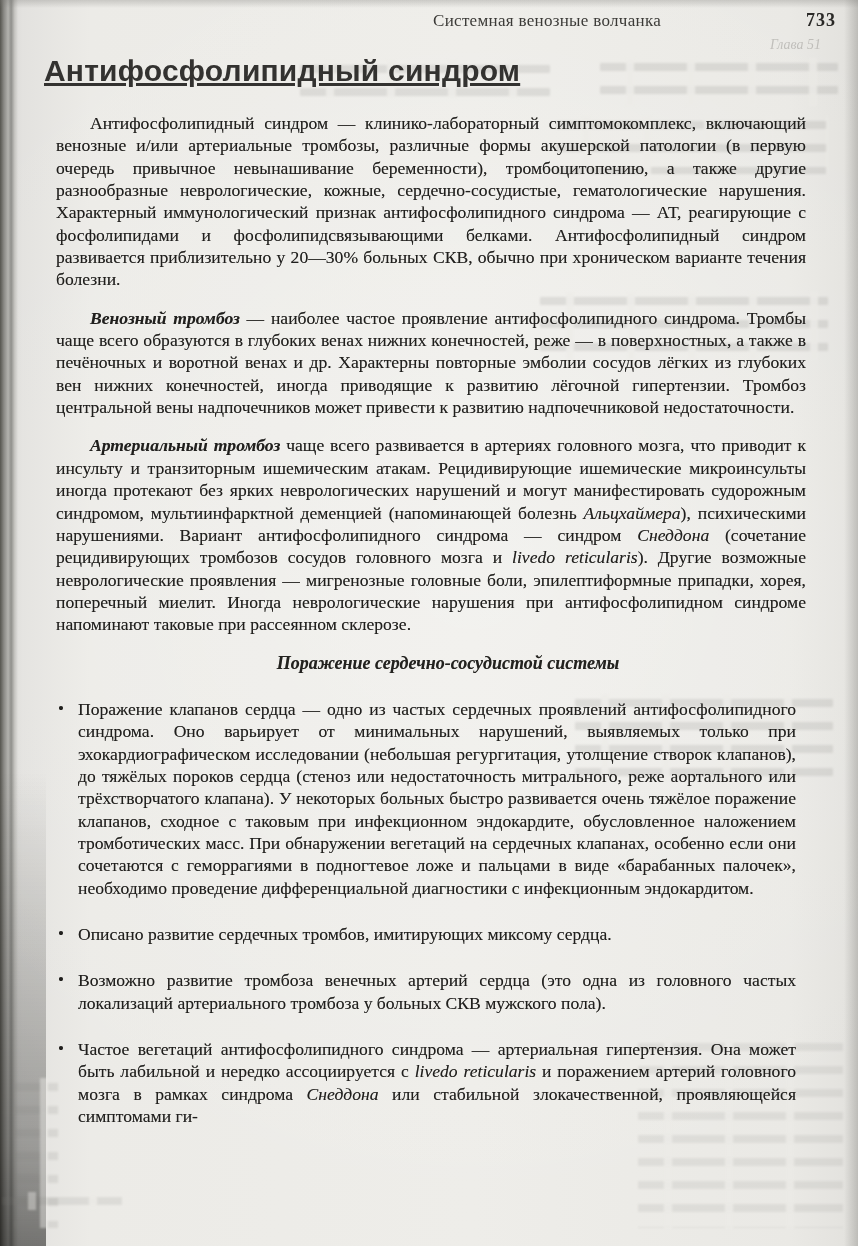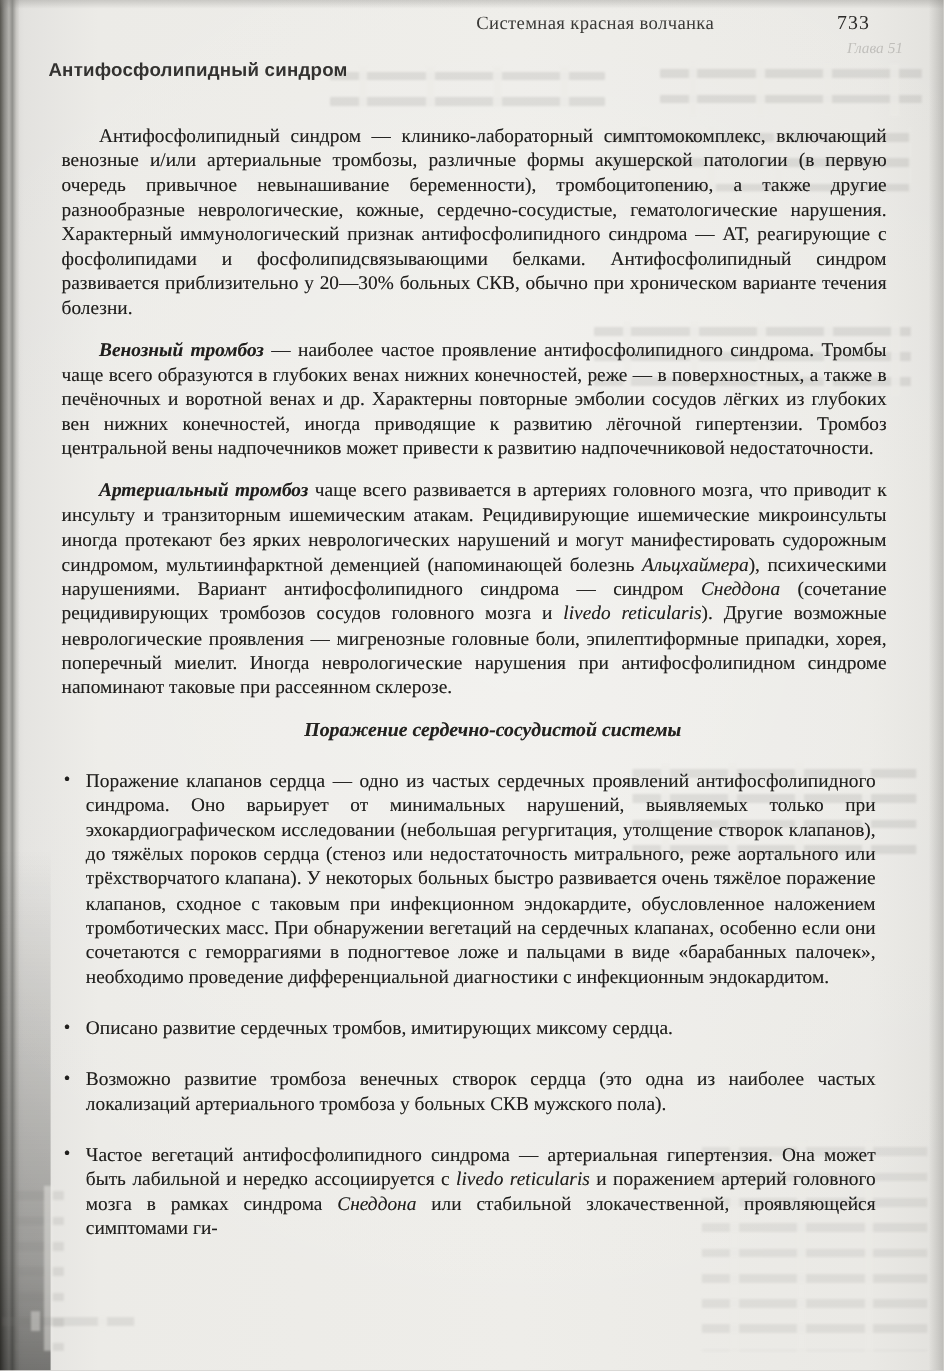--- a/index.html
+++ b/index.html
@@ -33,35 +33,35 @@
     background:linear-gradient(180deg, rgba(120,119,115,.30) 0%, rgba(120,119,115,0) 100%);
   }
 
   
   .header{position:absolute;top:11px;left:0;width:858px;height:24px;}
   .running-title{
     position:absolute;left:433px;top:0;
     font-size:17px;color:#3b3a37;letter-spacing:.3px;white-space:nowrap;
   }
   .page-number{
-    position:absolute;left:761px;top:-1px;
-    font-size:18px;font-weight:normal;color:#2a2927;letter-spacing:1px;
+    position:absolute;left:806px;top:-1px;
+    font-size:18px;font-weight:bold;color:#2a2927;letter-spacing:1px;
   }
   .ghost-chapter{
     position:absolute;left:770px;top:26px;
     font-size:14px;font-style:italic;color:#8f8d89;opacity:.45;filter:blur(.6px);
     white-space:nowrap;
     text-align:right;
   }
 
   
   .heading{
     margin:0;position:absolute;left:44px;top:54px;
     font-family:"Liberation Sans", sans-serif;
-    font-size:17px;font-weight:bold;letter-spacing:.2px;color:#333230;
+    font-size:30px;font-weight:bold;letter-spacing:.2px;color:#333230;text-decoration:underline;
   }
 
   
   .body-text{
     position:absolute;left:40px;top:96px;width:782px;
     font-size:17.6px;line-height:22.35px;text-align:justify;
     color:#201f1d;
     text-shadow:0 0 .4px rgba(32,31,29,.45);
   }
   .para{margin:16px;text-indent:34px;}
@@ -110,21 +110,21 @@
   <div class="ghost g1"></div>
   <div class="ghost g2"></div>
   <div class="ghost g3"></div>
   <div class="ghost g4"></div>
   <div class="ghost g5"></div>
   <div class="ghost g6"></div>
   <div class="ghost g7"></div>
   <div class="ghost g8"></div>
 
   <div class="header">
-    <span class="running-title">Системная красная волчанка</span>
+    <span class="running-title">Системная венозные волчанка</span>
     <span class="page-number">733</span>
     <span class="ghost-chapter">Глава 51</span>
   </div>
 
   <h1 class="heading">Антифосфолипидный синдром</h1>
 
   <main class="body-text">
     <p class="para"><span>Антифосфолипидный синдром — клинико-лабораторный симптомокомплекс, включающий венозные и/или артериальные тромбозы, различные формы акушерской патологии (в первую очередь привычное невынашивание беременности), тромбоцитопению, а также другие разнообразные неврологические, кожные, сердечно-сосудистые, гематологические нарушения. Характерный иммунологический признак антифосфолипидного синдрома — АТ, реагирующие с фосфолипидами и фосфолипидсвязывающими белками. Антифосфолипидный синдром развивается приблизительно у 20—30% больных СКВ, обычно при хроническом варианте течения болезни.</span></p>
     <p class="para"><span class="b i">Венозный тромбоз</span><span> — наиболее частое проявление антифосфолипидного синдрома. Тромбы чаще всего образуются в глубоких венах нижних конечностей, реже — в поверхностных, а также в печёночных и воротной венах и др. Характерны повторные эмболии сосудов лёгких из глубоких вен нижних конечностей, иногда приводящие к развитию лёгочной гипертензии. Тромбоз центральной вены надпочечников может привести к развитию надпочечниковой недостаточности.</span></p>
     <p class="para"><span class="b i">Артериальный тромбоз</span><span> чаще всего развивается в артериях головного мозга, что приводит к инсульту и транзиторным ишемическим атакам. Рецидивирующие ишемические микроинсульты иногда протекают без ярких неврологических нарушений и могут манифестировать судорожным синдромом, мультиинфарктной деменцией (напоминающей болезнь </span><span class="i">Альцхаймера</span><span>), психическими нарушениями. Вариант антифосфолипидного синдрома — синдром </span><span class="i">Снеддона</span><span> (сочетание рецидивирующих тромбозов сосудов головного мозга и </span><span class="i">livedo reticularis</span><span>). Другие возможные неврологические проявления — мигренозные головные боли, эпилептиформные припадки, хорея, поперечный миелит. Иногда неврологические нарушения при антифосфолипидном синдроме напоминают таковые при рассеянном склерозе.</span></p>
@@ -134,21 +134,21 @@
     <div class="bullet">
       <span class="dot">•</span>
       <span class="btext"><span>Поражение клапанов сердца — одно из частых сердечных проявлений антифосфолипидного синдрома. Оно варьирует от минимальных нарушений, выявляемых только при эхокардиографическом исследовании (небольшая регургитация, утолщение створок клапанов), до тяжёлых пороков сердца (стеноз или недостаточность митрального, реже аортального или трёхстворчатого клапана). У некоторых больных быстро развивается очень тяжёлое поражение клапанов, сходное с таковым при инфекционном эндокардите, обусловленное наложением тромботических масс. При обнаружении вегетаций на сердечных клапанах, особенно если они сочетаются с геморрагиями в подногтевое ложе и пальцами в виде «барабанных палочек», необходимо проведение дифференциальной диагностики с инфекционным эндокардитом.</span></span>
     </div>
     <div class="bullet">
       <span class="dot">•</span>
       <span class="btext"><span>Описано развитие сердечных тромбов, имитирующих миксому сердца.</span></span>
     </div>
     <div class="bullet">
       <span class="dot">•</span>
-      <span class="btext"><span>Возможно развитие тромбоза венечных створок сердца (это одна из наиболее частых локализаций артериального тромбоза у больных СКВ мужского пола).</span></span>
+      <span class="btext"><span>Возможно развитие тромбоза венечных артерий сердца (это одна из головного частых локализаций артериального тромбоза у больных СКВ мужского пола).</span></span>
     </div>
     <div class="bullet">
       <span class="dot">•</span>
       <span class="btext"><span>Частое вегетаций антифосфолипидного синдрома — артериальная гипертензия. Она может быть лабильной и нередко ассоциируется с </span><span class="i">livedo reticularis</span><span> и поражением артерий головного мозга в рамках синдрома </span><span class="i">Снеддона</span><span> или стабильной злокачественной, проявляющейся симптомами ги-</span></span>
     </div>
   </main>
 
 </div>
 
 </body></html>

